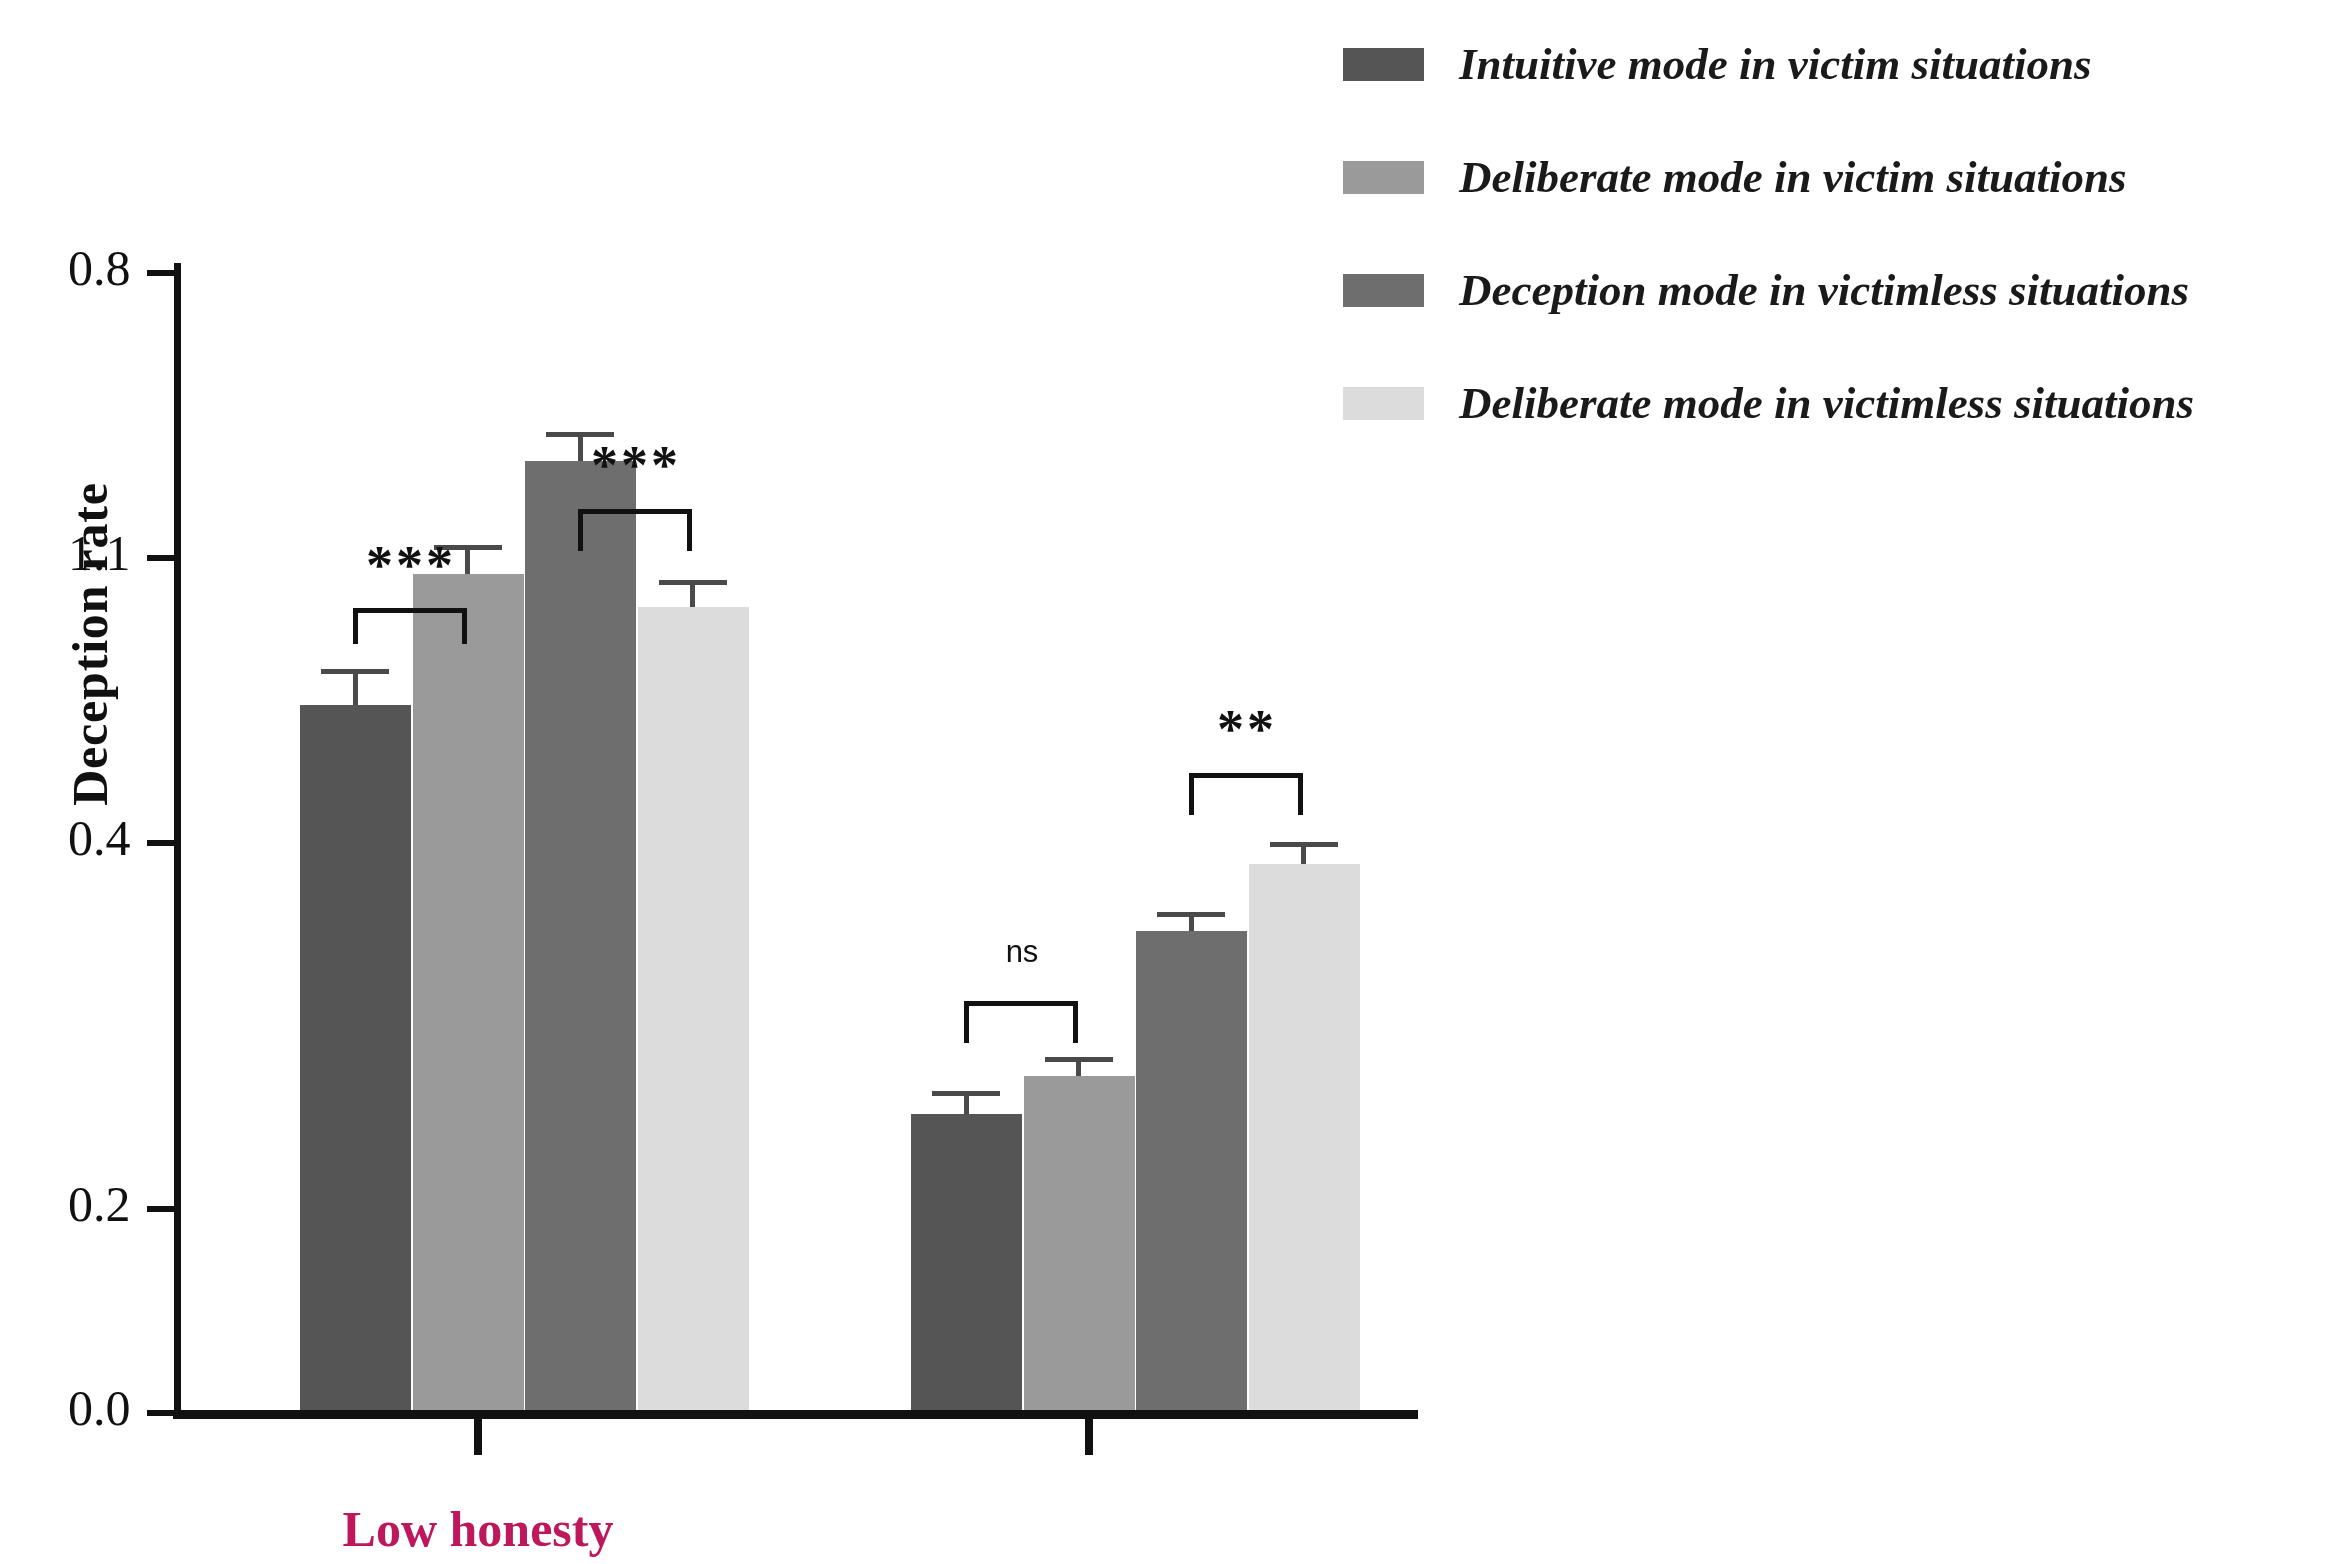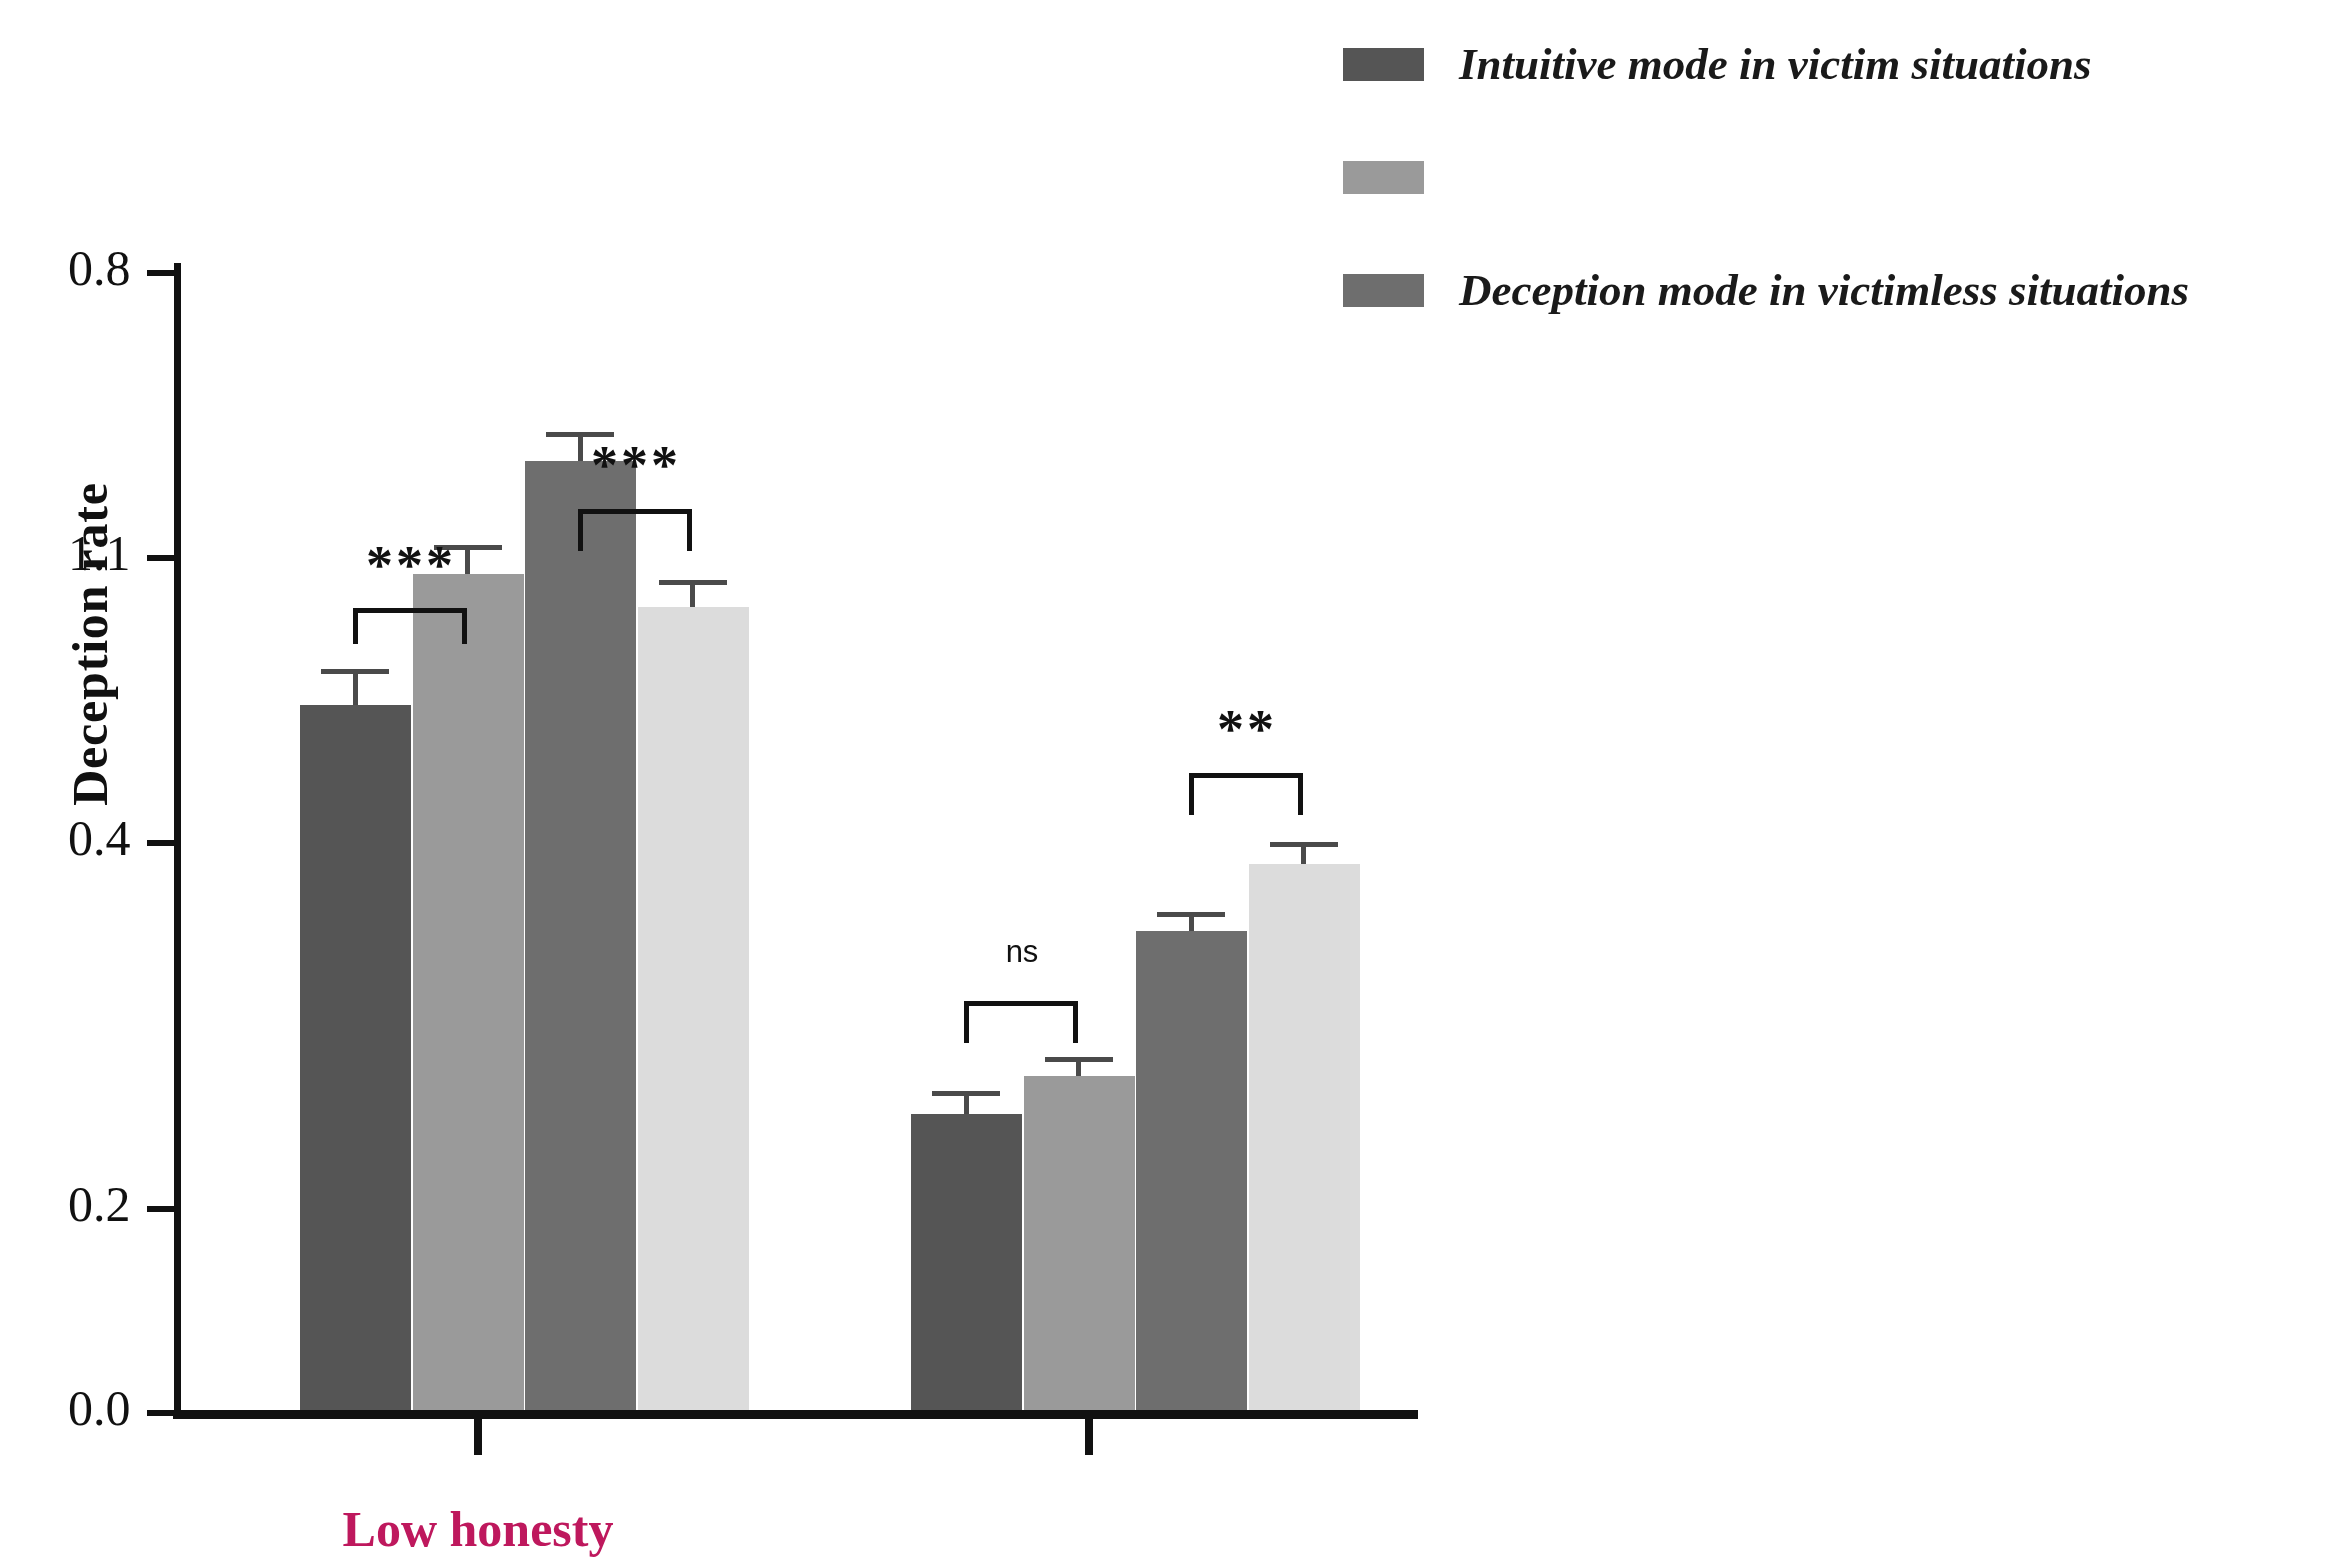--- a/index.html
+++ b/index.html
@@ -168,24 +168,29 @@
 
 <div id="figure">
 
   <div id="legend">
     <div class="legend-row">
       <span class="legend-swatch" style="background:#555555;"></span>
       <span class="legend-label">Intuitive mode in victim situations</span>
     </div>
     <div class="legend-row">
       <span class="legend-swatch" style="background:#9a9a9a;"></span>
+      <span class="legend-label">Deliberate mode in victim situations</span>
     </div>
     <div class="legend-row">
       <span class="legend-swatch" style="background:#6e6e6e;"></span>
       <span class="legend-label">Deception mode in victimless situations</span>
+    </div>
+    <div class="legend-row">
+      <span class="legend-swatch" style="background:#dcdcdc;"></span>
+      <span class="legend-label">Deliberate mode in victimless situations</span>
     </div>
   </div>
 
   <div id="ylabel">Deception rate</div>
 
   <div id="plot">
     <div id="axis-y"></div>
     <div id="axis-x"></div>
 
     <div class="ytick" style="top:0px;">

